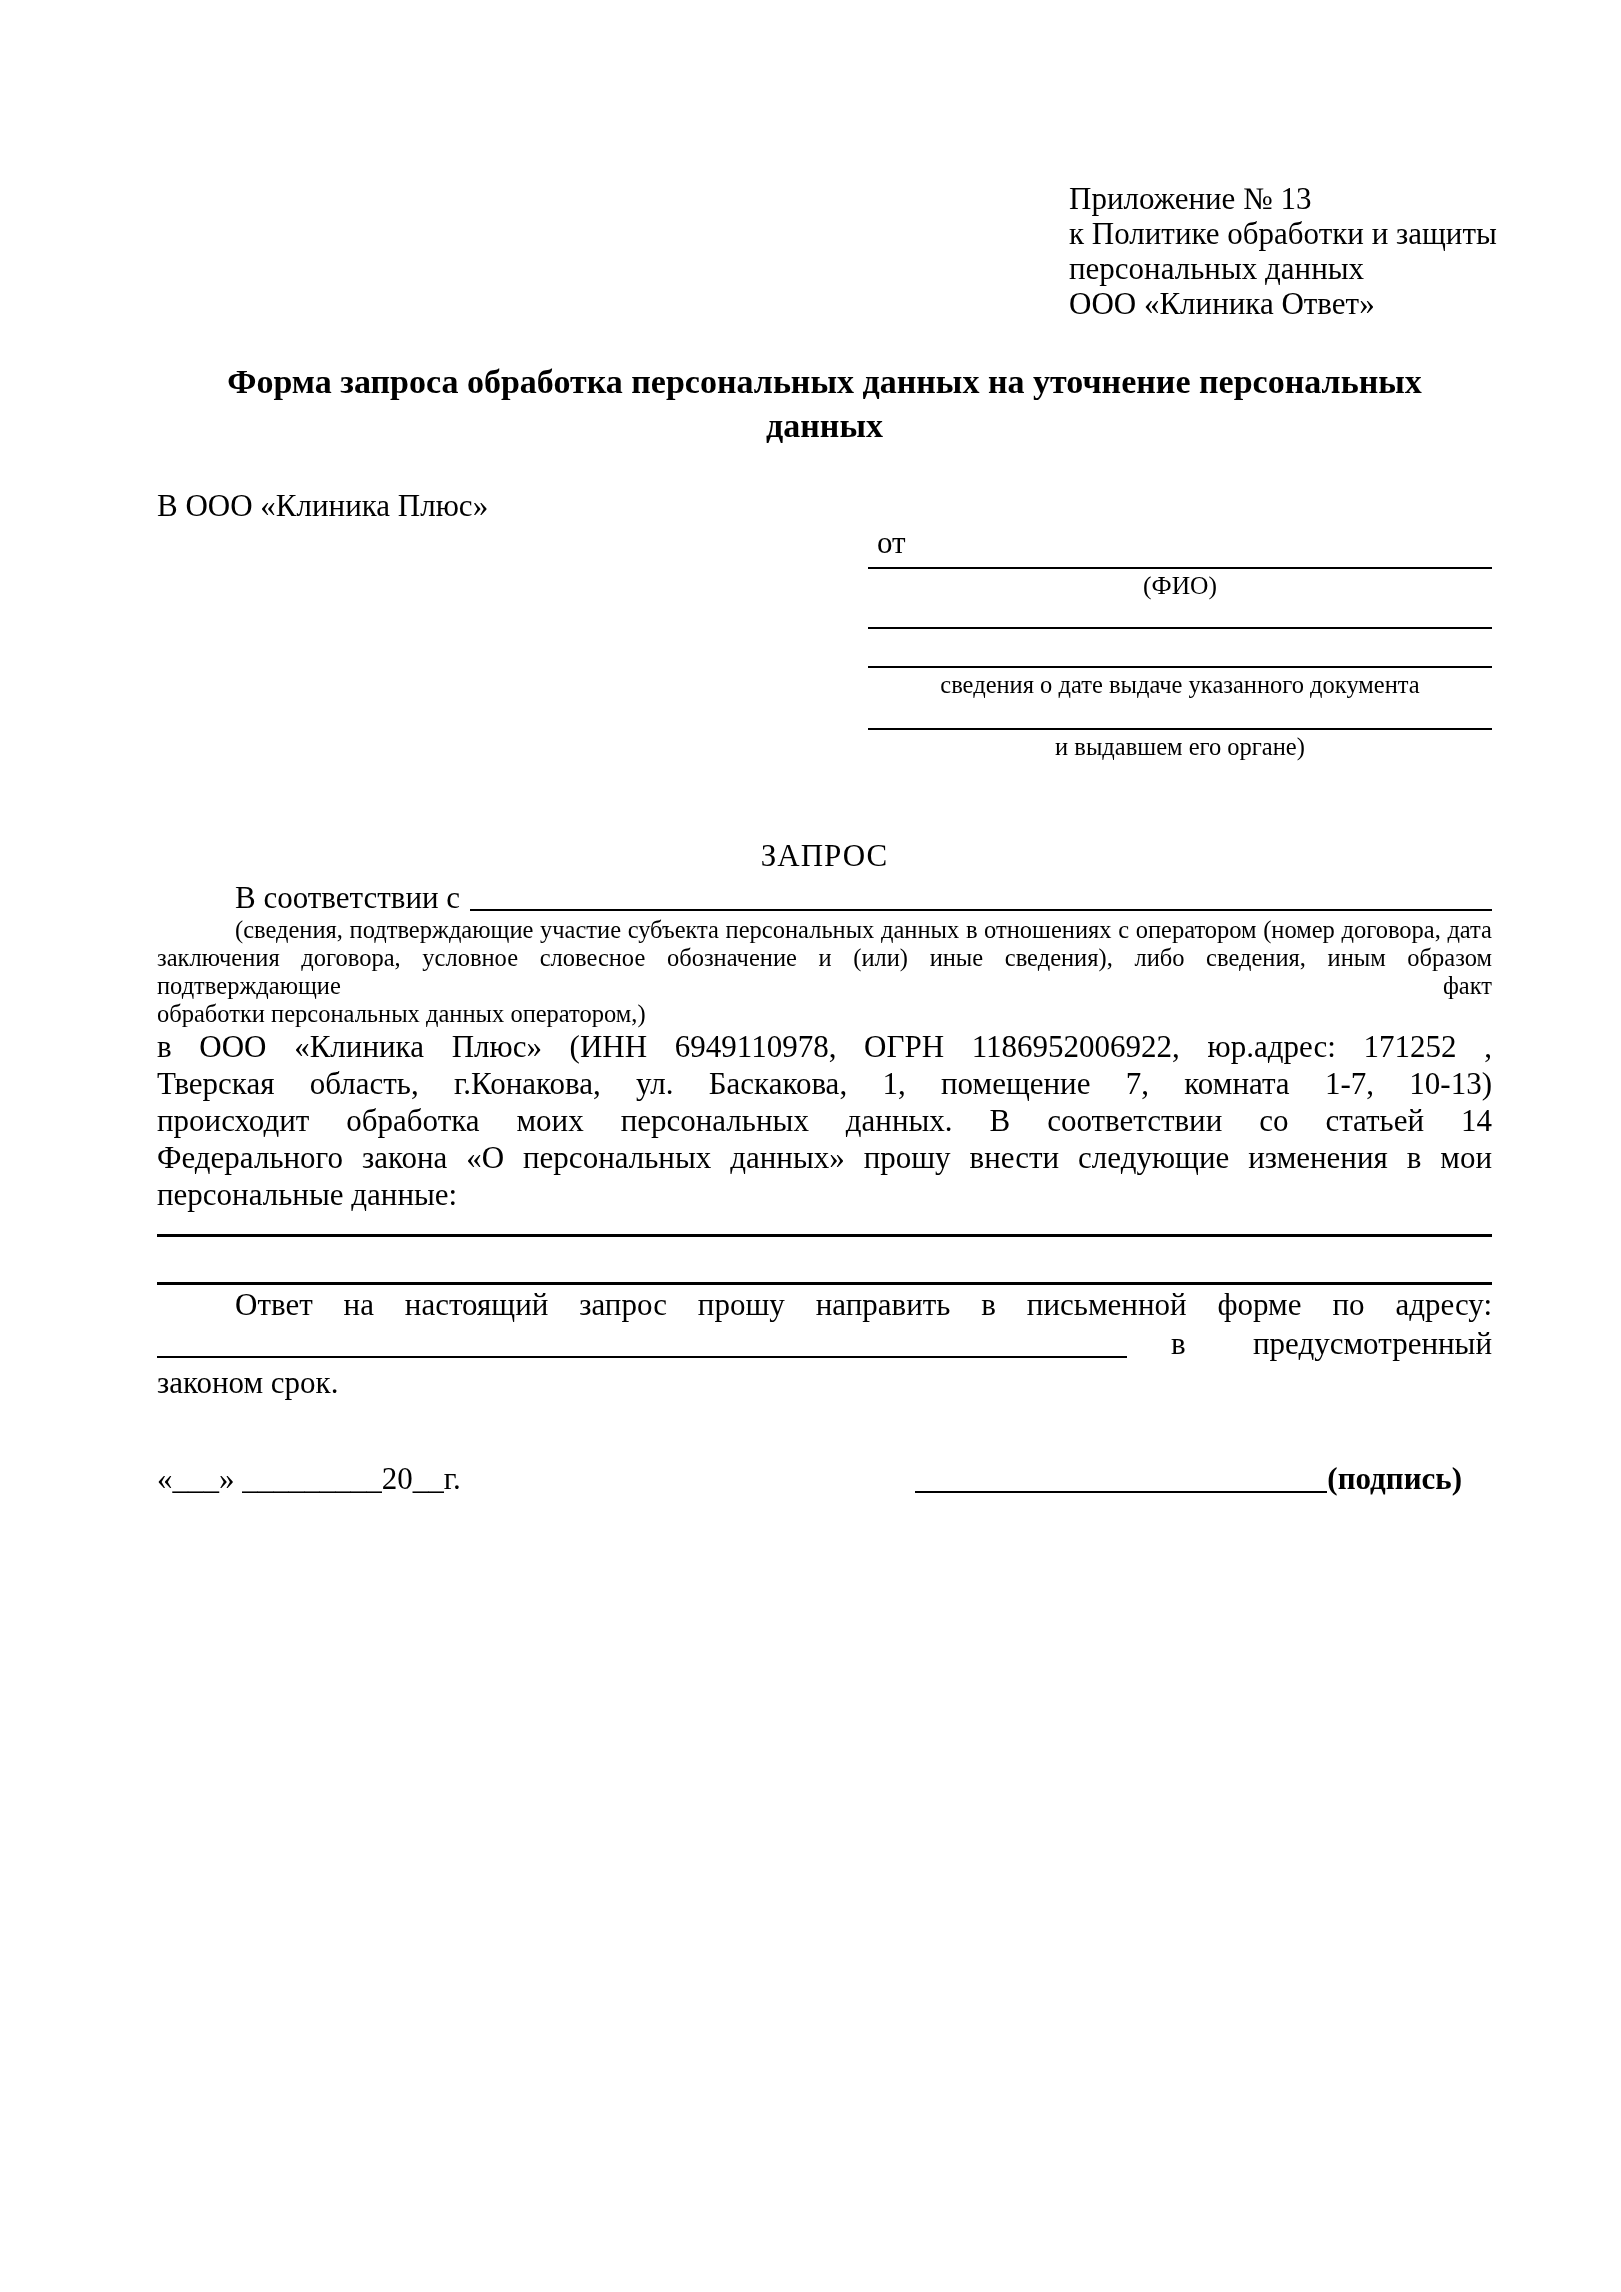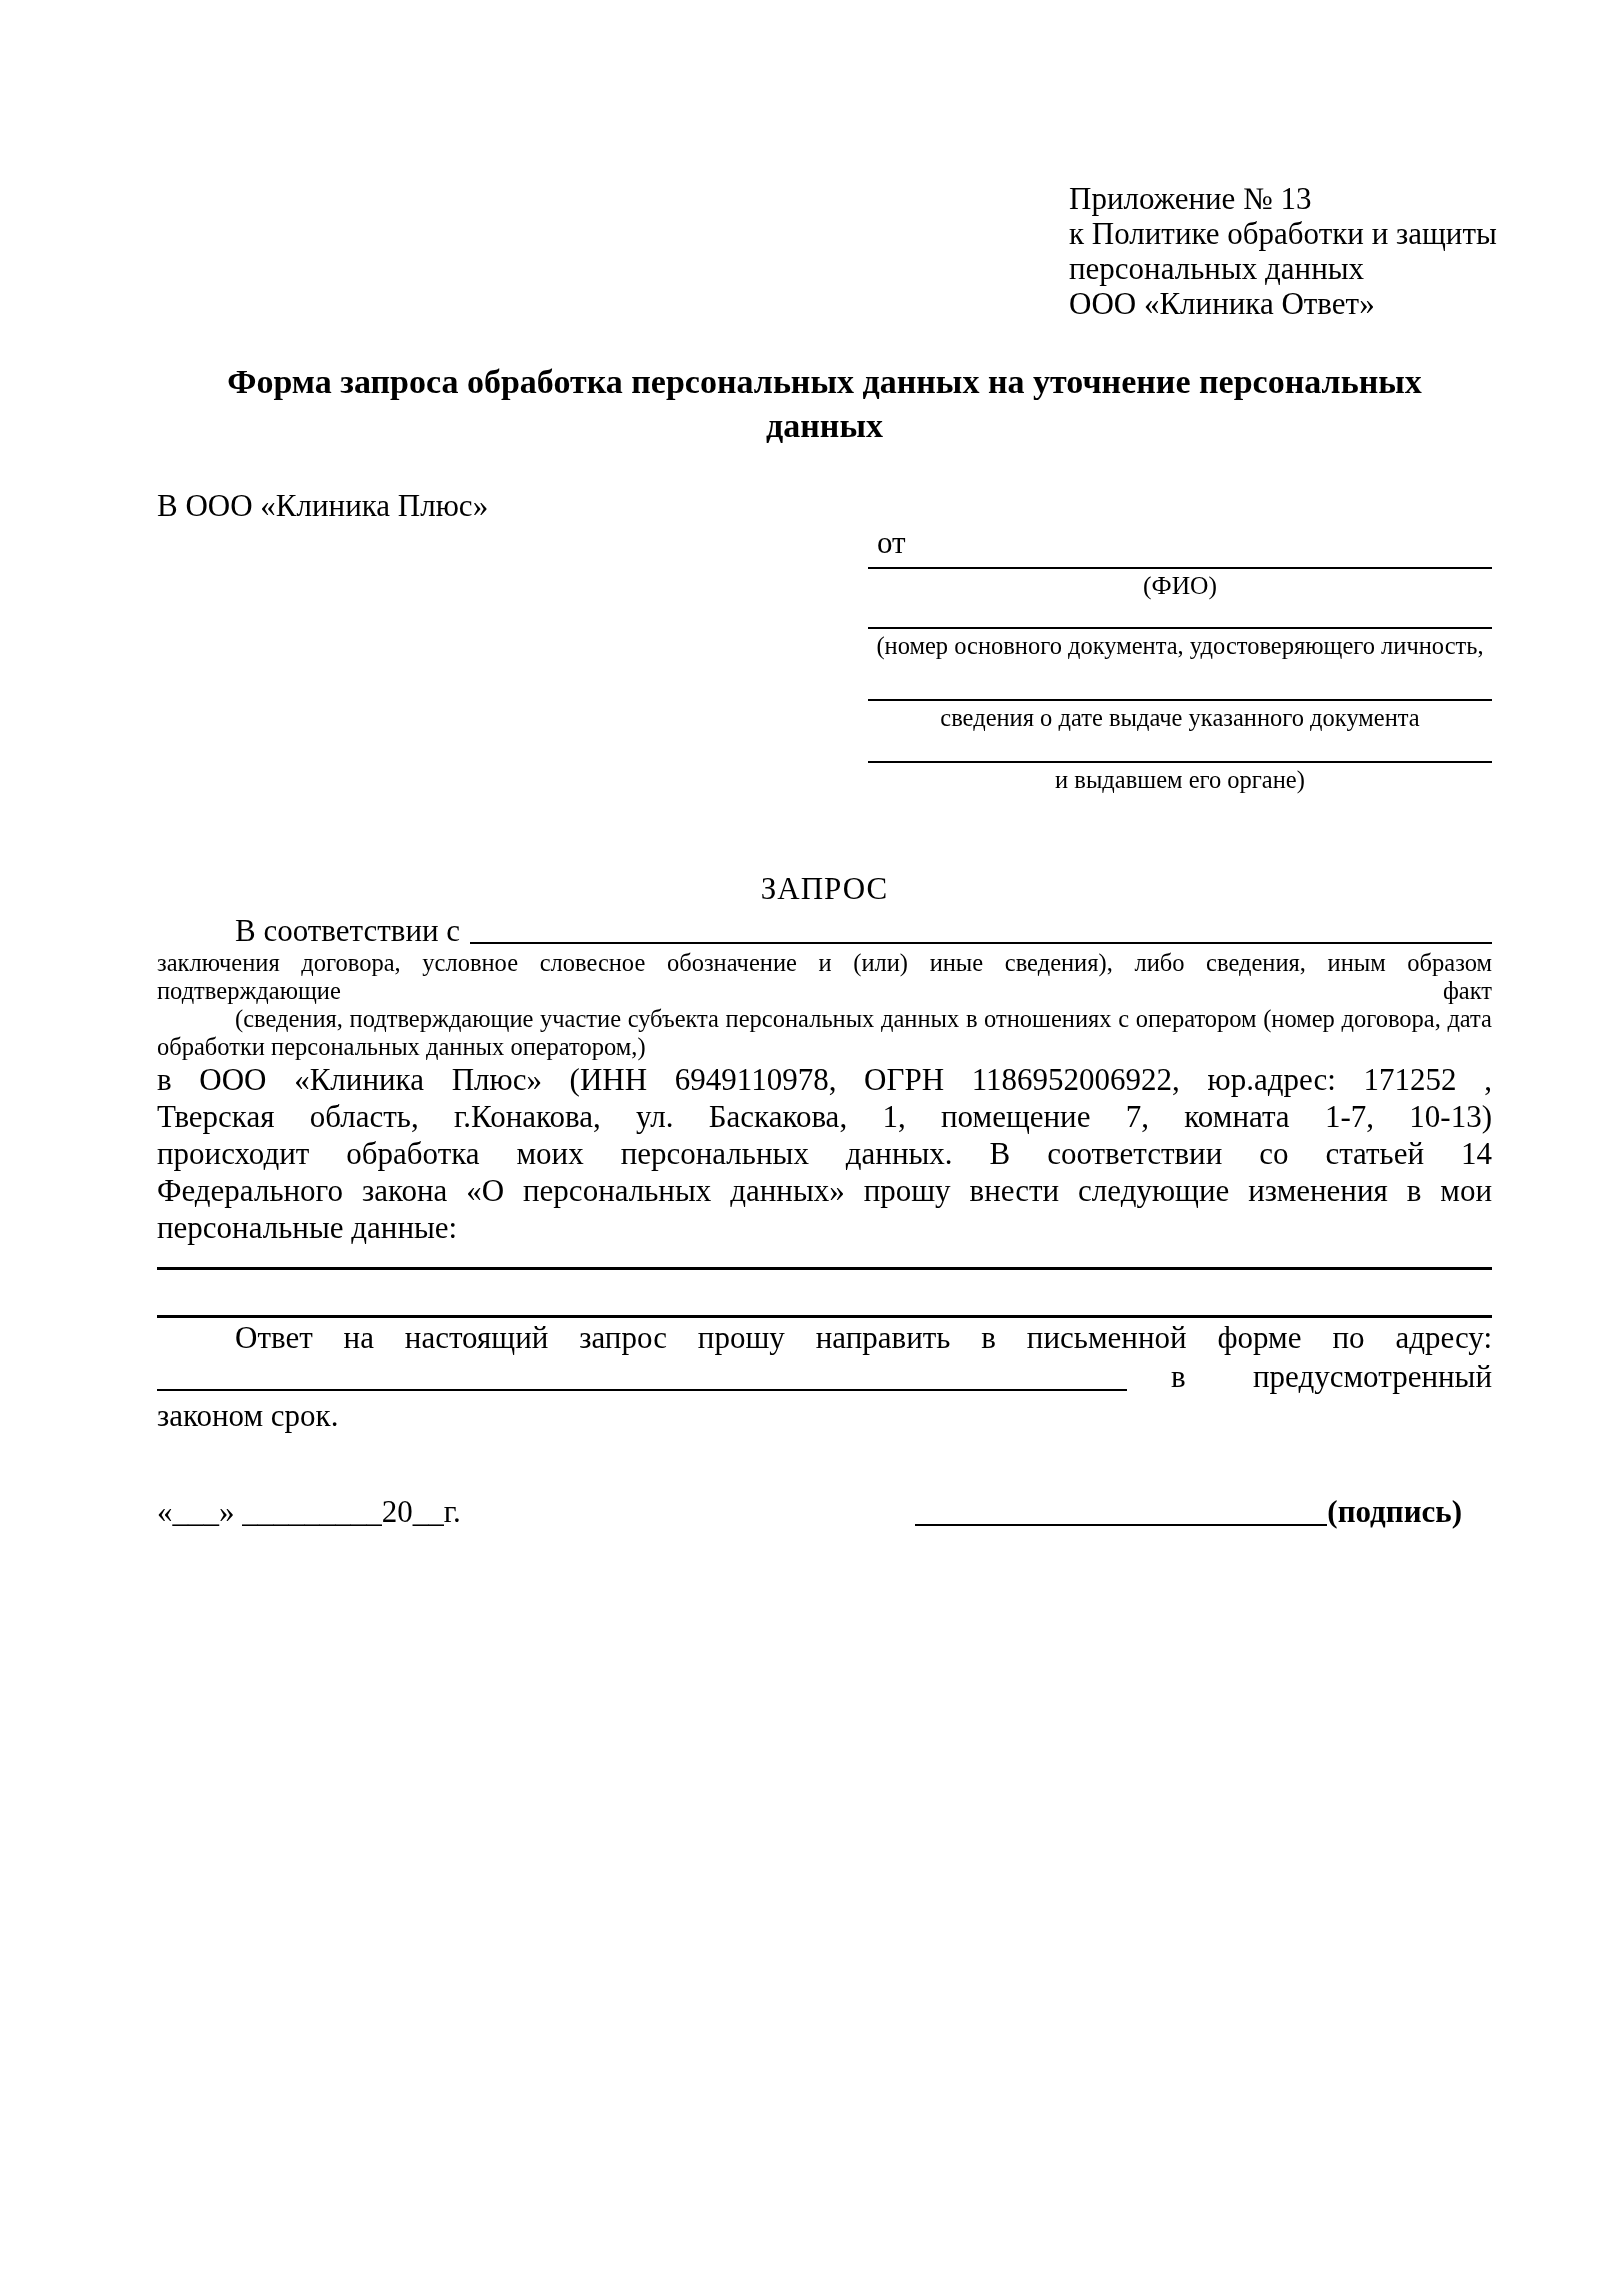--- a/index.html
+++ b/index.html
@@ -82,39 +82,38 @@
   <div class="doc-title">Форма запроса обработка персональных данных на уточнение персональных данных</div>
 
   <div class="addr-to">В ООО «Клиника Плюс»</div>
   <div class="addr-from">от</div>
 
   <div class="addr-fields">
     <div class="rule r1"></div>
     <div class="cap">(ФИО)</div>
 
     <div class="rule r2"></div>
-    <div class="cap cap-sm">(номер основного документа, удостоверяющего личность,</div>
 
     <div class="rule r3"></div>
     <div class="cap cap-sm">сведения о дате выдаче указанного документа</div>
 
     <div class="rule r4"></div>
     <div class="cap cap-sm">и выдавшем его органе)</div>
   </div>
 
   <div class="request-heading">ЗАПРОС</div>
 
   <div class="intro">
     <span class="intro-text">В соответствии с</span>
     <span class="fill-blank"></span>
   </div>
 
   <div class="clarif">
+    <div class="jl indent">(сведения, подтверждающие участие субъекта персональных данных в отношениях с оператором (номер договора, дата</div>
     <div class="jl">заключения договора, условное словесное обозначение и (или) иные сведения), либо сведения, иным образом подтверждающие факт</div>
-    <div class="jl indent">(сведения, подтверждающие участие субъекта персональных данных в отношениях с оператором (номер договора, дата</div>
     <div>обработки персональных данных оператором,)</div>
   </div>
 
   <div class="body-par">
     <div class="jl">в ООО «Клиника Плюс» (ИНН 6949110978, ОГРН 1186952006922, юр.адрес: 171252 ,</div>
     <div class="jl">Тверская область, г.Конакова, ул. Баскакова, 1, помещение 7, комната 1-7, 10-13)</div>
     <div class="jl">происходит обработка моих персональных данных. В соответствии со статьей 14</div>
     <div class="jl">Федерального закона «О персональных данных» прошу внести следующие изменения в мои</div>
     <div>персональные данные:</div>
   </div>

